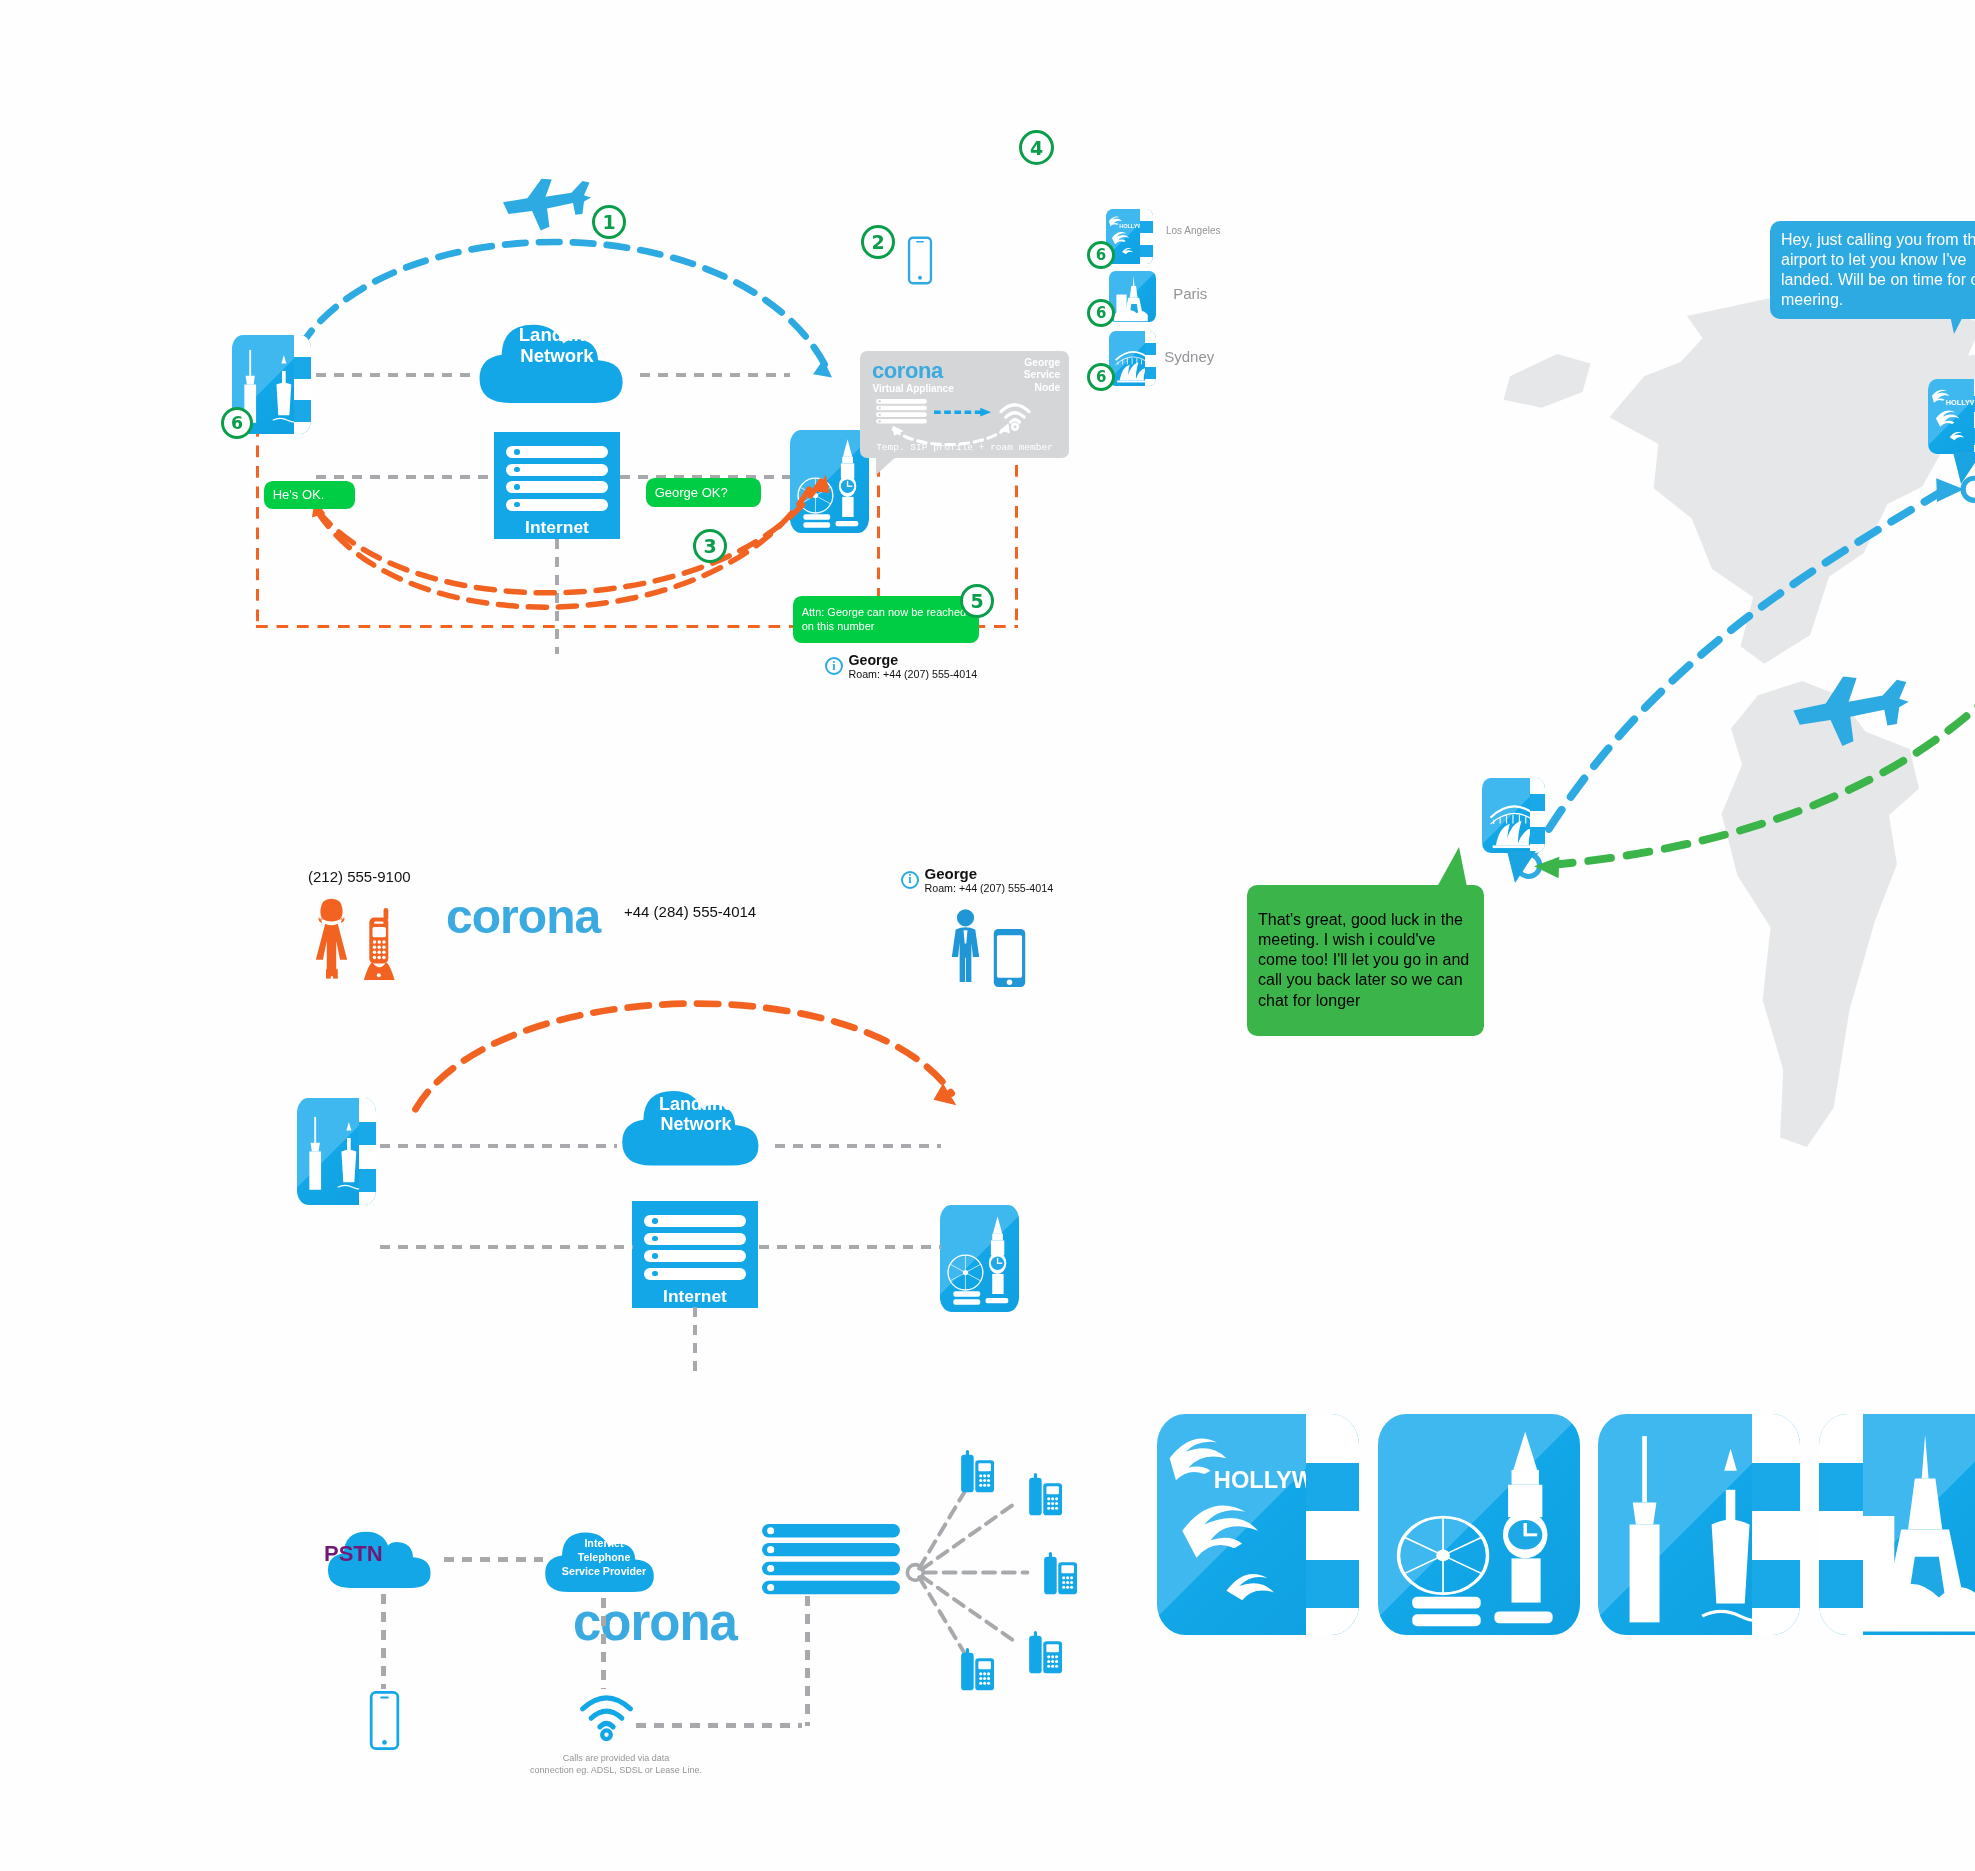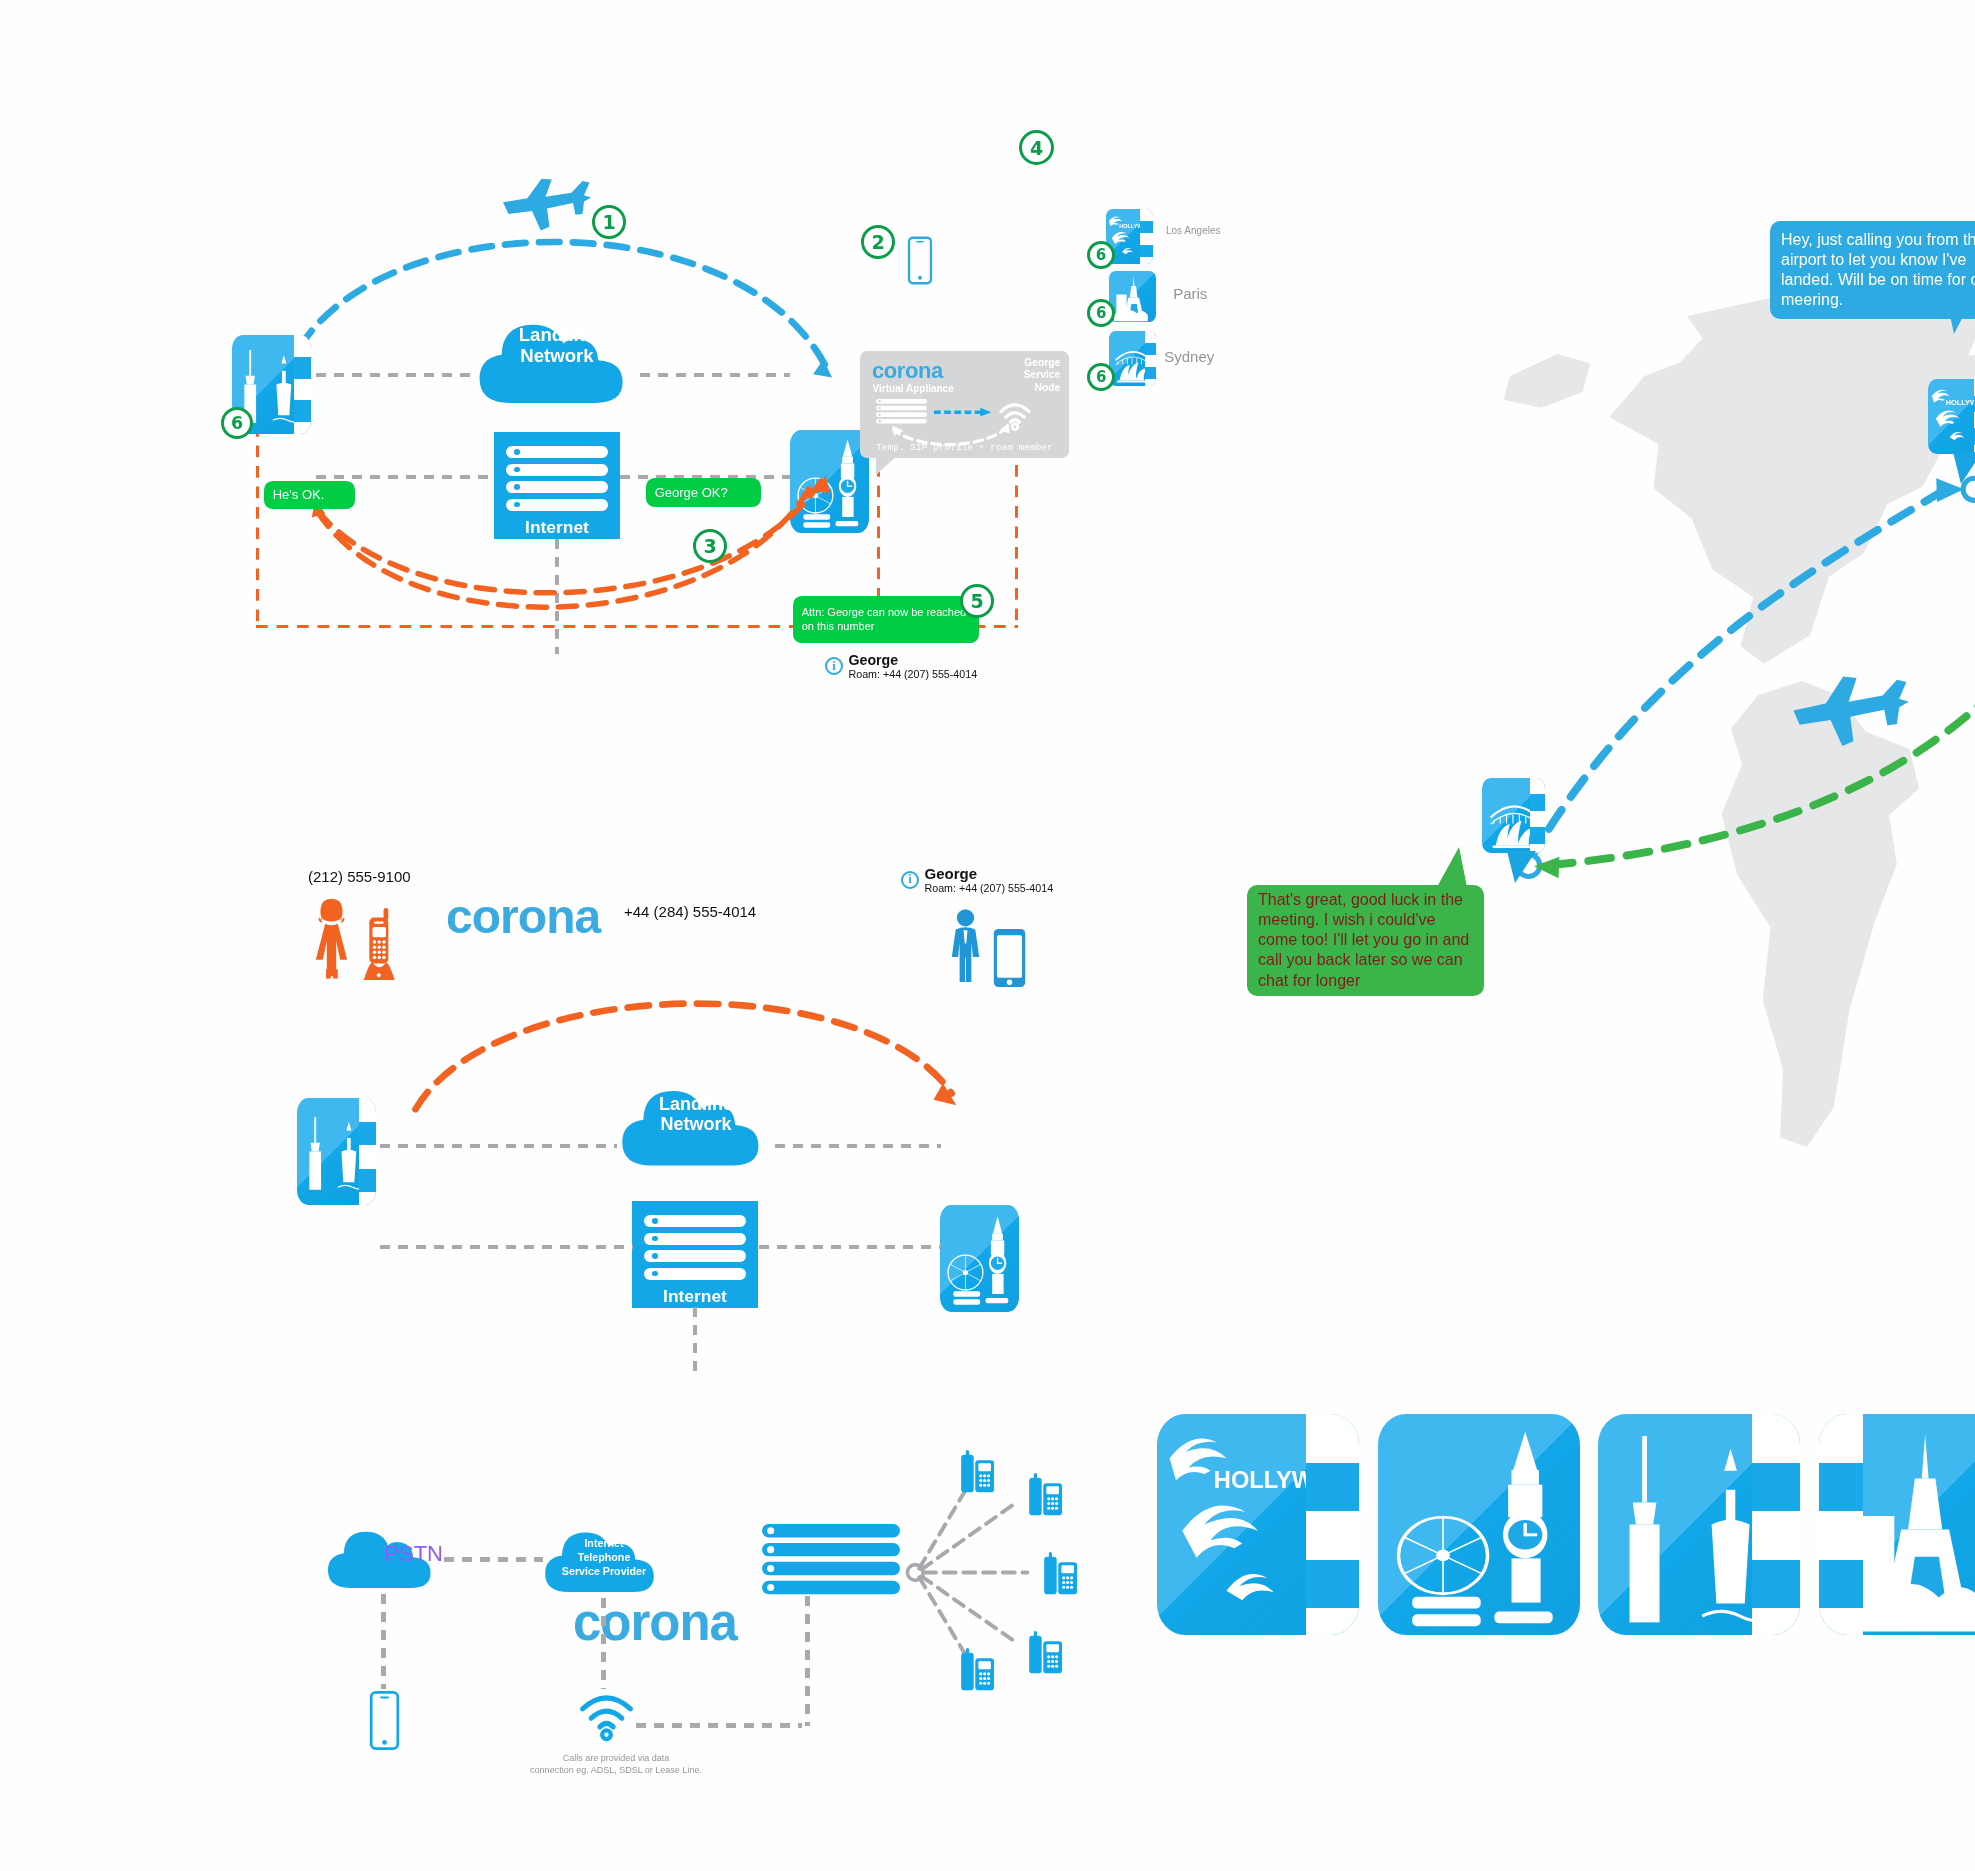--- a/index.html
+++ b/index.html
@@ -76,22 +76,22 @@
   .bubble-green {
     background:#00cc44; color:#fff; border-radius:8.7px;
     display:flex; align-items:center;
     padding:4px 8.7px; line-height:1.22;
   }
   .bubble-blue {
     background:#2daae1; color:#fff; border-radius:10.3px;
     padding:8.7px 11px; line-height:1.26;
   }
   .bubble-green-big {
-    background:#3bb54a; color:#7f1d1d; border-radius:10.3px;
-    padding:5px 11px; line-height:1.26;
+    background:#3bb54a; color:#000000; border-radius:10.3px;
+    padding:25px 11px; line-height:1.26;
   }
 
   .info-i {
     border:2px solid #29abe2; border-radius:50%;
     color:#29abe2; display:flex; align-items:center; justify-content:center;
     font-family:"Liberation Serif", serif; font-weight:bold;
   }
 
   .corona-logo {
     font-family:"Liberation Sans", sans-serif;
@@ -474,21 +474,21 @@
       <span>corona</span>
     </div>
   </div>
 
   <div class="abs" style="left:304px; top:1454px; width:751px; height:316px;">
 
     <div class="abs" style="left:20px; top:55px; width:119px; height:87px;">
       <svg viewBox="0 0 420 290" style="width:100%;height:100%">
         <path fill="#13a7e8" d="M92 270 q-78 0 -78 -62 q0 -52 56 -60 q2 -76 80 -76 q56 0 76 48 q18 -16 46 -10 q40 8 42 52 q62 4 62 56 q0 52 -70 52 z"></path>
       </svg>
-      <div class="abs" style="left:0; top:32px; width:100%; text-align:right; color:#8b5cf6; font-weight:normal; font-size:22px;">PSTN</div>
+      <div class="abs" style="left:0; top:32px; width:100%; text-align:left; color:#701a75; font-weight:bold; font-size:22px;">PSTN</div>
     </div>
 
     <div class="abs" style="left:237px; top:55px; width:126px; height:91px;">
       <svg viewBox="0 0 420 290" style="width:100%;height:100%">
         <path fill="#13a7e8" d="M92 270 q-78 0 -78 -62 q0 -52 56 -60 q2 -76 80 -76 q56 0 76 48 q18 -16 46 -10 q40 8 42 52 q62 4 62 56 q0 52 -70 52 z"></path>
       </svg>
       <div class="abs" style="left:0; top:28px; width:100%; text-align:center; color:#fff; font-weight:bold; font-size:10.7px; line-height:1.3;">
         <div>Internet</div>
         <div>Telephone</div>
         <div>Service Provider</div>

